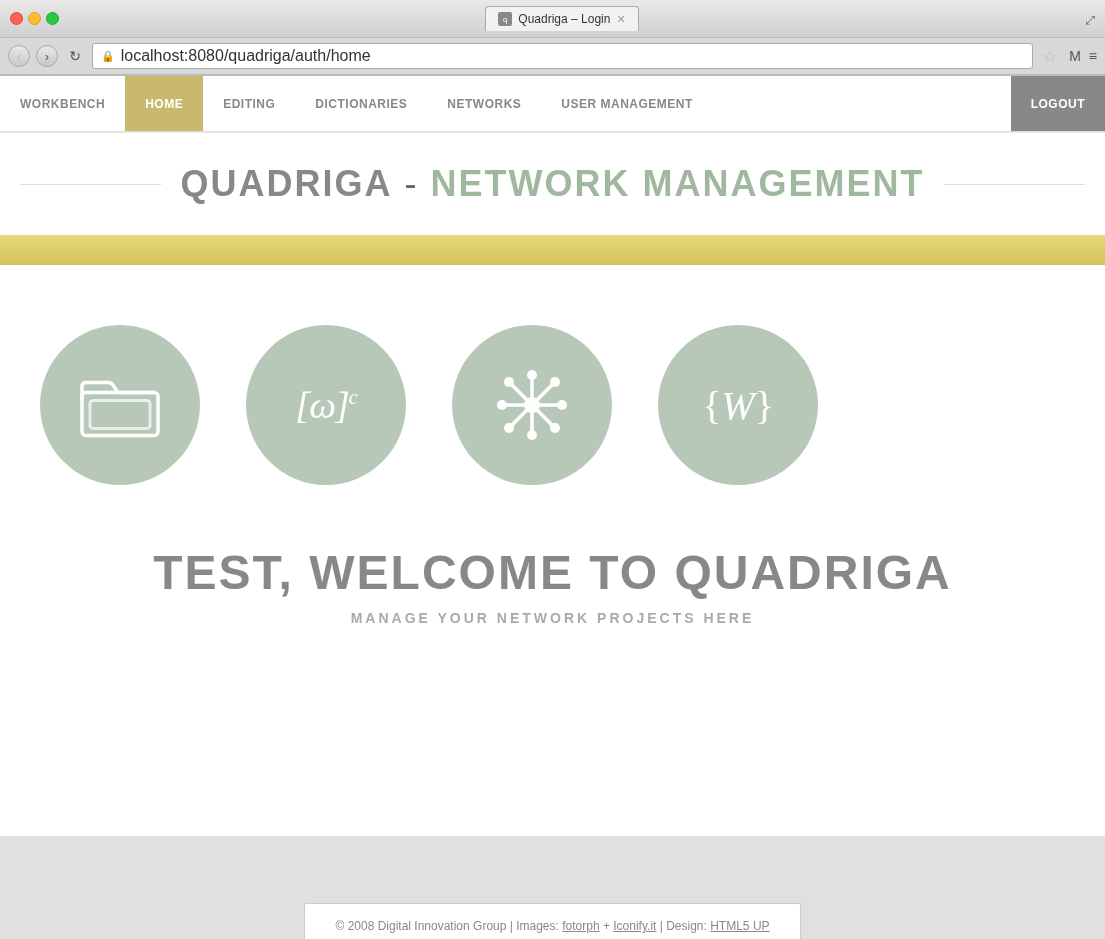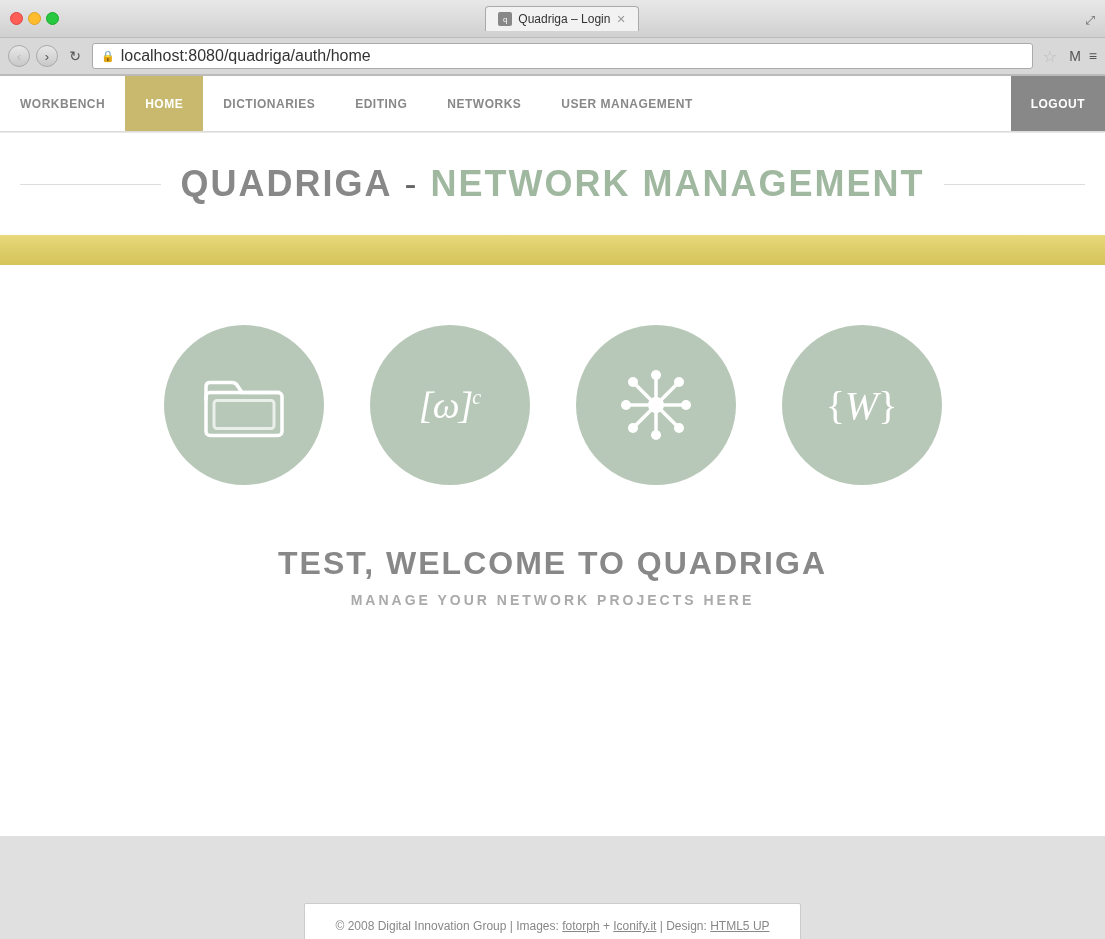--- a/index.html
+++ b/index.html
@@ -134,21 +134,20 @@
     
     .gold-bar {
       height: 30px;
       background: linear-gradient(180deg, #e8d87a, #d4c45a);
       margin-top: 10px;
     }
 
     
     .icons-section {
       display: flex;
-      justify-content: center;
       align-items: center;
       gap: 46px;
       padding: 60px 40px 40px;
     }
     .icon-circle {
       width: 160px;
       height: 160px;
       border-radius: 50%;
       background: #b8c8b8;
       display: flex;
@@ -162,21 +161,21 @@
       color: white;
       font-family: serif;
     }
 
     
     .welcome-section {
       text-align: center;
       padding: 20px 20px 60px;
     }
     .welcome-title {
-      font-size: 32px;
+      font-size: 48px;
       font-weight: bold;
       color: #888;
       letter-spacing: 2px;
       margin-bottom: 10px;
     }
     .welcome-subtitle {
       font-size: 14px;
       letter-spacing: 3px;
       color: #aaa;
       font-weight: bold;
@@ -237,22 +236,22 @@
       <span class="toolbar-icon">≡</span>
     </div>
   </div>
 </div>
 
 <div class="app-container">
 
   <nav>
     <a class="nav-item">WORKBENCH</a>
     <a class="nav-item active">HOME</a>
+    <a class="nav-item">EDITING</a>
     <a class="nav-item">DICTIONARIES</a>
-    <a class="nav-item">EDITING</a>
     <a class="nav-item">NETWORKS</a>
     <a class="nav-item">USER MANAGEMENT</a>
     <a class="nav-item logout">LOGOUT</a>
   </nav>
 
   <div style="height:1px; background:#e8e8e8;"></div>
 
   <div class="hero">
     <div style="display:flex; align-items:center; justify-content:center; gap:0;">
       <div style="flex:1; height:1px; background:#ddd; max-width:300px;"></div>

